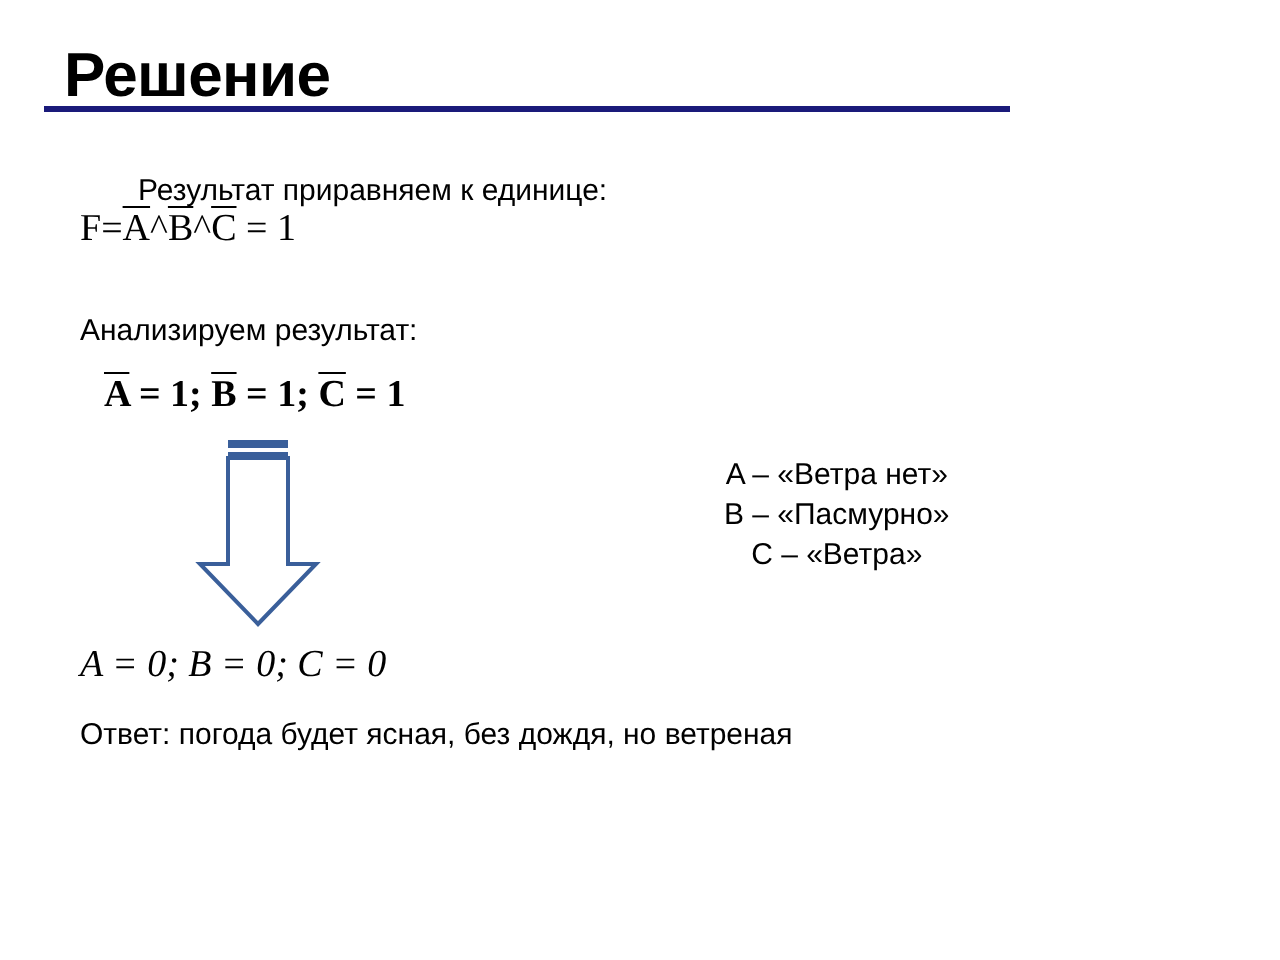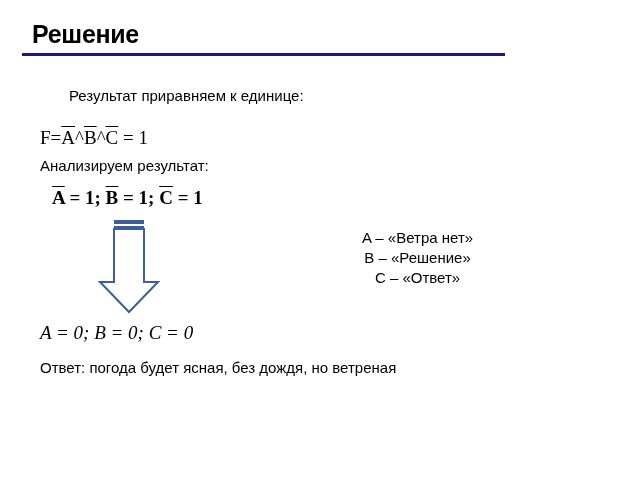--- a/index.html
+++ b/index.html
@@ -1,21 +1,21 @@
 <!DOCTYPE html>
 <html><head>
 <meta charset="utf-8">
 <style>
   html, body { margin: 0; padding: 0; }
   body {
     width: 640px; height: 480px; background: #ffffff; position: relative;
     overflow: hidden; font-family: "Liberation Sans", sans-serif; color: #000;
   }
   .title {
-    position: absolute; left: 32px; top: 20px; font-size: 25px; font-weight: bold;
+    position: absolute; left: 32px; top: 20px; font-size: 31px; font-weight: bold;
     letter-spacing: -0.3px;
   }
   .title-rule {
     position: absolute; left: 22px; top: 53px; width: 483px; height: 3px; background: #1a1a7a;
   }
   .text { position: absolute; font-size: 15px; }
   .math { position: absolute; font-family: "Liberation Serif", serif; font-size: 19px; white-space: nowrap; }
   .ov { text-decoration: overline; }
   .bold { font-weight: bold; margin-left: 12px; }
   .legend { position: absolute; left: 362px; top: 228px; font-size: 15px; line-height: 20px; text-align: center; }
@@ -23,37 +23,37 @@
   .answer { position: absolute; left: 40px; top: 359px; font-size: 15px; font-weight: normal; }
 </style>
 </head>
 <body>
 
 <div class="title">Решение</div>
 <div class="title-rule"></div>
 
 <div class="text" style="left:35px; top:87px;margin-left:34px;">Результат приравняем к единице:</div>
 
-<div class="math" style="left:40px; top:127px;">
+<div class="math" style="left:40px; top:104px;">
   <span>F</span><span>=</span><span class="ov">A</span><span>^</span><span class="ov">B</span><span>^</span><span class="ov">C</span><span> = 1</span>
 </div>
 
 <div class="text" style="left:40px; top:157px;">Анализируем результат:</div>
 
 <div class="math bold" style="left:40px; top:187px;">
   <span class="ov">A</span><span> = 1; </span><span class="ov">B</span><span> = 1; </span><span class="ov">C</span><span> = 1</span>
 </div>
 
 <svg class="arrow" width="66" height="100" viewBox="0 0 66 100">
   <rect x="18" y="4" width="30" height="4" fill="#3a5f9a"></rect>
   <rect x="18" y="10" width="30" height="2" fill="#3a5f9a"></rect>
   <path d="M18 13 L48 13 L48 66 L62 66 L33 96 L4 66 L18 66 Z" fill="#ffffff" stroke="#3a5f9a" stroke-width="2"></path>
 </svg>
 
 <div class="legend">
   <div>A – «Ветра нет»</div>
-  <div>B – «Решение»</div>
-  <div>C – «Ответ»</div>
+  <div>B – «Пасмурно»</div>
+  <div>C – «Ветра»</div>
 </div>
 
 <div class="math" style="left:40px; top:322px;font-style:italic;">A = 0; B = 0; C = 0</div>
 
 <div class="answer">Ответ: погода будет ясная, без дождя, но ветреная</div>
 
 </body></html>

